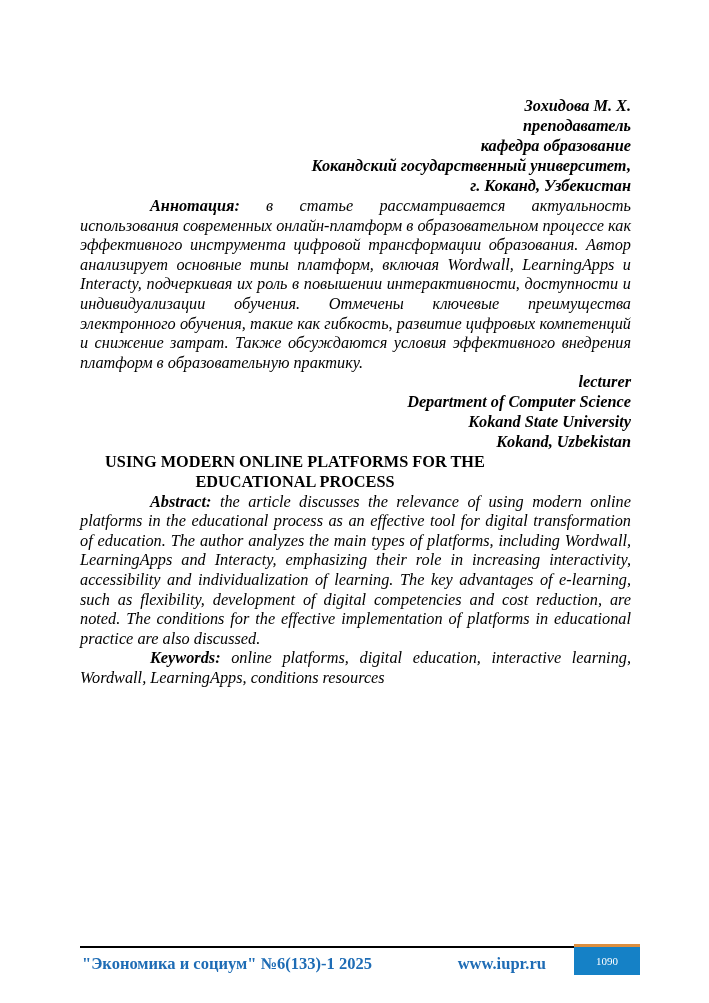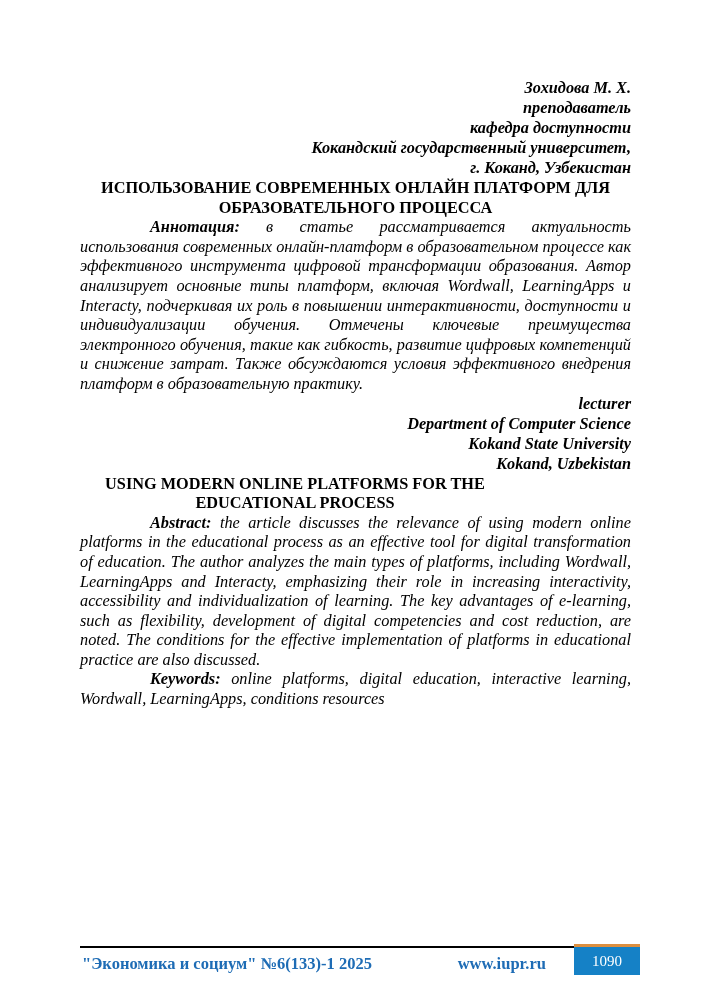--- a/index.html
+++ b/index.html
@@ -12,21 +12,21 @@
     width: 709px;
     height: 1003px;
     background: #ffffff;
     font-family: "Liberation Serif", serif;
     color: #000000;
     overflow: hidden;
   }
   .content {
     position: absolute;
     left: 80px;
-    top: 78px;
+    top: 96px;
     width: 551px;
   }
   .content p, .content div {
     margin: 0;
     font-size: 16.3px;
     line-height: 19.6px;
   }
   .author-block {
     text-align: right;
     font-weight: bold;
@@ -81,42 +81,41 @@
     font-size: 16.5px;
     font-family: "Liberation Serif", serif;
     text-decoration: none;
   }
   .page-number-box {
     width: 66px;
     height: 28px;
     background: #1581c6;
     border-top: 3px solid #dd8f3f;
     color: #ffffff;
-    font-size: 15px;
+    font-size: 11px;
     display: flex;
     align-items: center;
     justify-content: center;
     font-family: "Liberation Serif", serif;
   }
 </style>
 </head>
 <body>
 
 <div class="page">
   <div class="content">
 
     <div class="author-block">
       <div>Зохидова М. Х.</div>
       <div>преподаватель</div>
-      <div>кафедра доступности</div>
+      <div>кафедра образование</div>
       <div>Кокандский государственный университет,</div>
       <div>г. Коканд, Узбекистан</div>
     </div>
 
-    <p class="doc-title title-ru">ИСПОЛЬЗОВАНИЕ СОВРЕМЕННЫХ ОНЛАЙН ПЛАТФОРМ ДЛЯ ОБРАЗОВАТЕЛЬНОГО ПРОЦЕССА</p>
 
     <p class="para abstract-ru"><span class="lead">Аннотация:</span><span> в статье рассматривается актуальность использования современных онлайн-платформ в образовательном процессе как эффективного инструмента цифровой трансформации образования. Автор анализирует основные типы платформ, включая Wordwall, LearningApps и Interacty, подчеркивая их роль в повышении интерактивности, доступности и индивидуализации обучения. Отмечены ключевые преимущества электронного обучения, такие как гибкость, развитие цифровых компетенций и снижение затрат. Также обсуждаются условия эффективного внедрения платформ в образовательную практику.</span></p>
 
 
     <div class="author-block author-en-block">
       <div>lecturer</div>
       <div>Department of Computer Science</div>
       <div>Kokand State University</div>
       <div>Kokand, Uzbekistan</div>
     </div>

